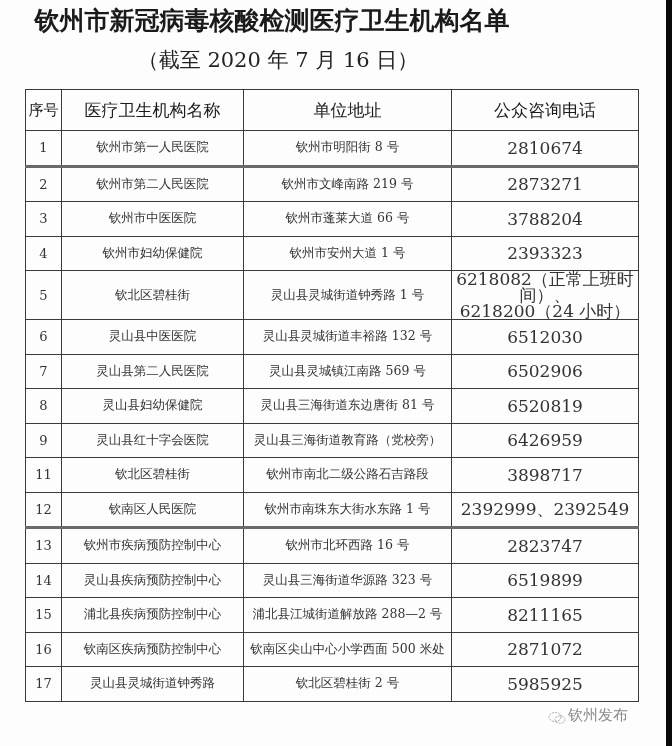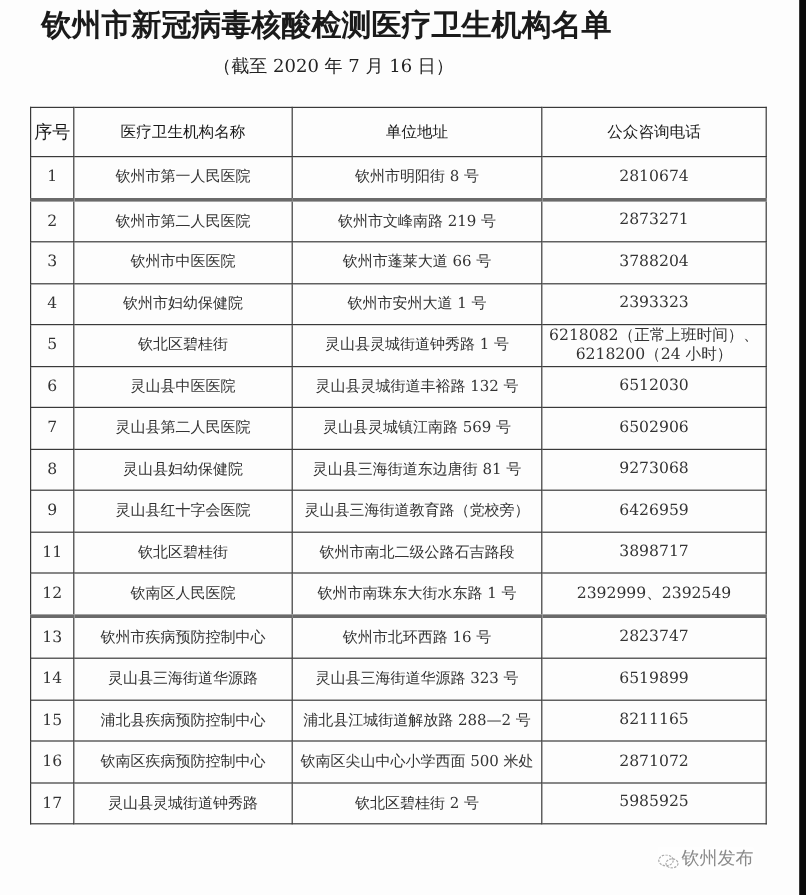--- a/index.html
+++ b/index.html
@@ -40,21 +40,21 @@
       font-size: 25px;
       letter-spacing: 0px;
       color: #1a1a1a;
     }
     .subtitle {
       position: absolute;
       left: 0;
       top: 46px;
       width: 556px;
       text-align: center;
-      font-size: 15px;
+      font-size: 21px;
       color: #222;
     }
     table.list {
       position: absolute;
       left: 25px;
       top: 89px;
       width: 613px;
       border-collapse: collapse;
       table-layout: fixed;
       border-radius: 15px;
@@ -64,35 +64,35 @@
       text-align: center;
       vertical-align: middle;
       padding: 0 2px;
       overflow: hidden;
       white-space: nowrap;
     }
     table.list th {
       height: 40px;
       font-family: "DejaVu Sans", "Liberation Sans", sans-serif;
       font-weight: normal;
-      font-size: 13px;
+      font-size: 17px;
       color: #1a1a1a;
     }
     table.list th.seq {
       font-size: 15px;
       line-height: 17px;
       white-space: normal;
     }
     table.list td {
       height: 33.5px;
       font-size: 12.5px;
       color: #333;
     }
     table.list td.phone {
-      font-size: 13px;
+      font-size: 17px;
       line-height: 16px;
       white-space: normal;
     }
     table.list td.seqcell {
       font-size: 13px;
     }
     table.list tr.divider-thick td {
       border-top: 3px solid #6a6a6a;
     }
     .watermark {
@@ -178,21 +178,21 @@
       <tr>
         <td class="seqcell">7</td>
         <td>灵山县第二人民医院</td>
         <td>灵山县灵城镇江南路 569 号</td>
         <td class="phone">6502906</td>
       </tr>
       <tr>
         <td class="seqcell">8</td>
         <td>灵山县妇幼保健院</td>
         <td>灵山县三海街道东边唐街 81 号</td>
-        <td class="phone">9273068</td>
+        <td class="phone">6520819</td>
       </tr>
       <tr>
         <td class="seqcell">9</td>
         <td>灵山县红十字会医院</td>
         <td>灵山县三海街道教育路（党校旁）</td>
         <td class="phone">6426959</td>
       </tr>
       <tr>
         <td class="seqcell">11</td>
         <td>钦北区碧桂街</td>
@@ -206,21 +206,21 @@
         <td class="phone">2392999、2392549</td>
       </tr>
       <tr class="divider-thick">
         <td class="seqcell">13</td>
         <td>钦州市疾病预防控制中心</td>
         <td>钦州市北环西路 16 号</td>
         <td class="phone">2823747</td>
       </tr>
       <tr>
         <td class="seqcell">14</td>
-        <td>灵山县三海街道华源路</td>
+        <td>灵山县疾病预防控制中心</td>
         <td>灵山县三海街道华源路 323 号</td>
         <td class="phone">6519899</td>
       </tr>
       <tr>
         <td class="seqcell">15</td>
         <td>浦北县疾病预防控制中心</td>
         <td>浦北县江城街道解放路 288—2 号</td>
         <td class="phone">8211165</td>
       </tr>
       <tr>

